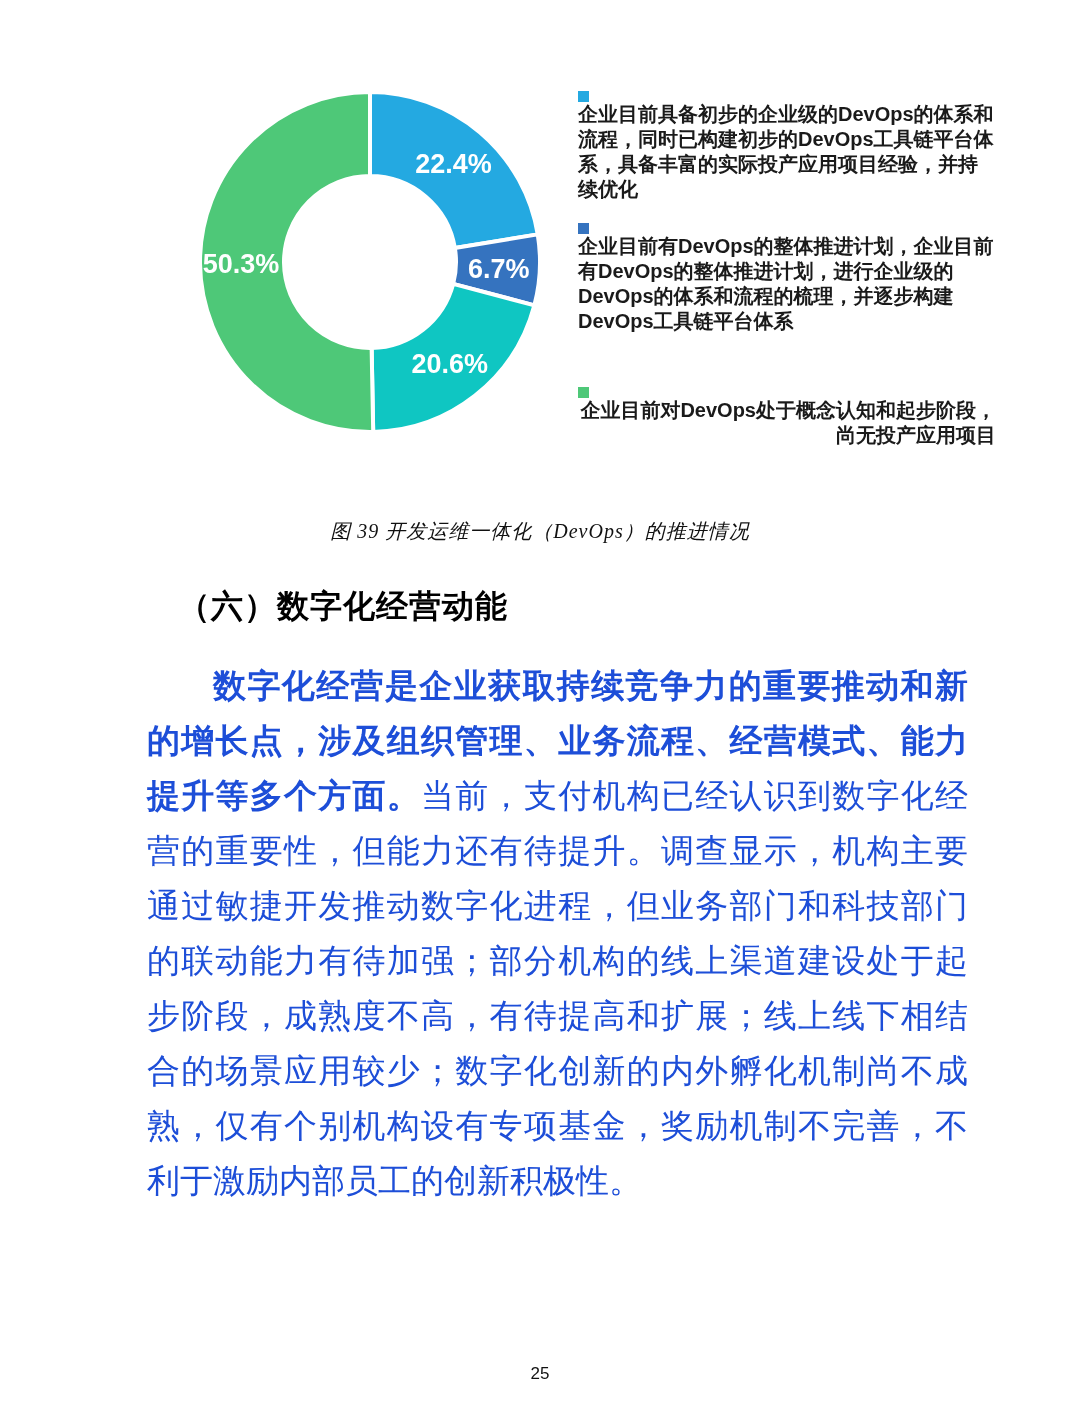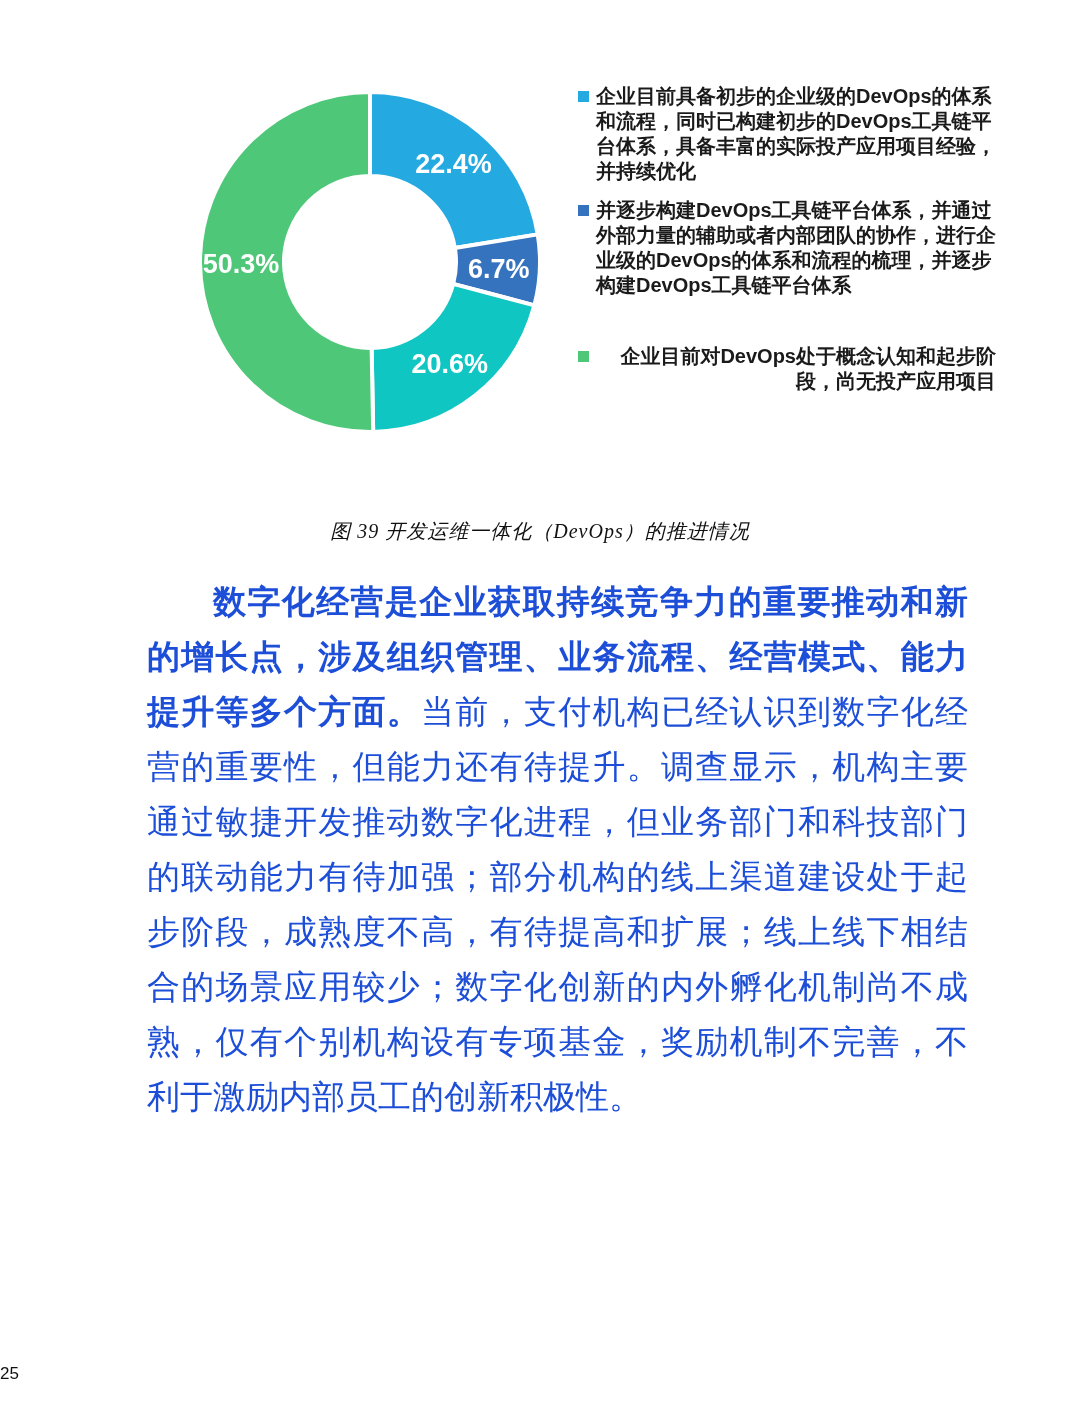--- a/index.html
+++ b/index.html
@@ -29,21 +29,21 @@
 
   .legend {
     position: absolute; left: 578px; top: 84px; width: 418px;
     list-style: none; margin: 0; padding: 0;
     font-family: "Liberation Sans", "DejaVu Sans", sans-serif;
     font-weight: bold;
     font-size: 20px;
     line-height: 25px;
     color: #1a1a1a;
   }
-  .legend li { display: flex; align-items: flex-start; }
+  .legend li { display: flex; align-items: flex-start; flex-direction: column; }
   .legend li + li { margin-top: 14px; }
   .legend li.last { margin-top: 46px; text-align: right; }
   .legend-swatch {
     flex: 0 0 auto;
     width: 11px; height: 11px;
     margin: 7px 7px 0 0;
     background: #888;
   }
 
   .figure-caption {
@@ -69,21 +69,21 @@
     line-height: 55px;
     text-align: justify;
     text-indent: 2em;
     color: #1d4ed8;
   }
   .body-paragraph .lead { font-weight: bold; }
 
   .page-number {
     position: absolute;
     bottom: 22px; left: 0; right: 0;
-    text-align: left;
+    text-align: center;
     font-family: "Liberation Sans", "DejaVu Sans", sans-serif;
     font-size: 17px;
     color: #111;
   }
 </style>
 </head>
 <body>
 
 <div class="page">
 
@@ -102,29 +102,30 @@
         </svg>
     </div>
 
     <ul class="legend">
       <li>
         <span class="legend-swatch" style="background: rgb(36, 169, 225);"></span>
         <span>企业目前具备初步的企业级的DevOps的体系和流程，同时已构建初步的DevOps工具链平台体系，具备丰富的实际投产应用项目经验，并持续优化</span>
       </li>
       <li>
         <span class="legend-swatch" style="background: rgb(53, 115, 191);"></span>
-        <span>并逐步构建DevOps工具链平台体系，并通过外部力量的辅助或者内部团队的协作，进行企业级的DevOps的体系和流程的梳理，并逐步构建DevOps工具链平台体系</span>
+        <span>企业目前有DevOps的整体推进计划，企业目前有DevOps的整体推进计划，进行企业级的DevOps的体系和流程的梳理，并逐步构建DevOps工具链平台体系</span>
       </li>
       <li class="last">
         <span class="legend-swatch" style="background: rgb(78, 200, 120);"></span>
         <span>企业目前对DevOps处于概念认知和起步阶段，尚无投产应用项目</span>
       </li>
     </ul>
   </div>
 
   <div class="figure-caption">图 39 开发运维一体化（DevOps）的推进情况</div>
 
+  <h2 class="section-heading">（六）数字化经营动能</h2>
 
   <p class="body-paragraph"><span class="lead">数字化经营是企业获取持续竞争力的重要推动和新的增长点，涉及组织管理、业务流程、经营模式、能力提升等多个方面。</span><span>当前，支付机构已经认识到数字化经营的重要性，但能力还有待提升。调查显示，机构主要通过敏捷开发推动数字化进程，但业务部门和科技部门的联动能力有待加强；部分机构的线上渠道建设处于起步阶段，成熟度不高，有待提高和扩展；线上线下相结合的场景应用较少；数字化创新的内外孵化机制尚不成熟，仅有个别机构设有专项基金，奖励机制不完善，不利于激励内部员工的创新积极性。</span></p>
 
   <div class="page-number">25</div>
 
 </div>
 
 </body></html>

